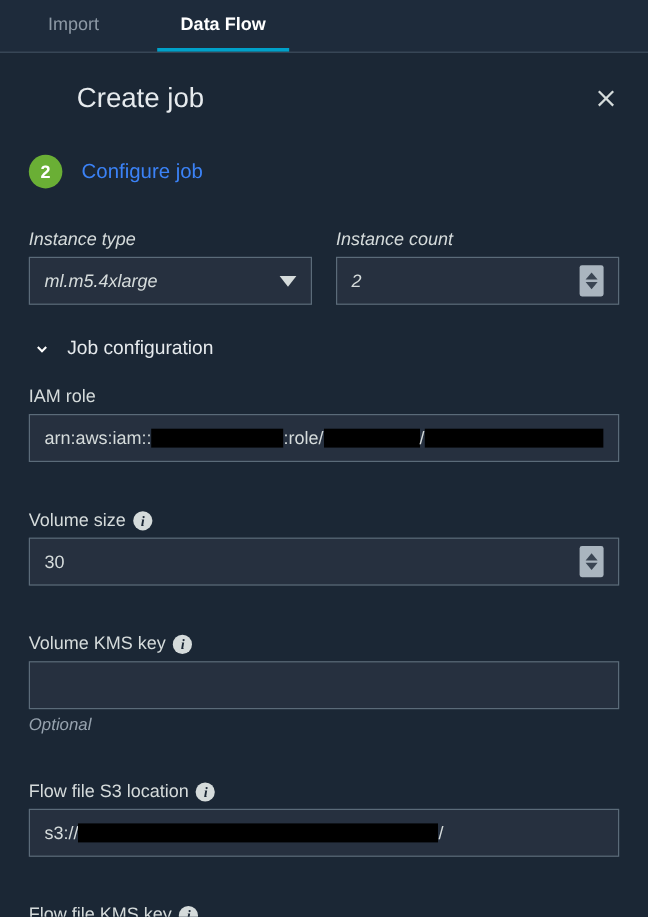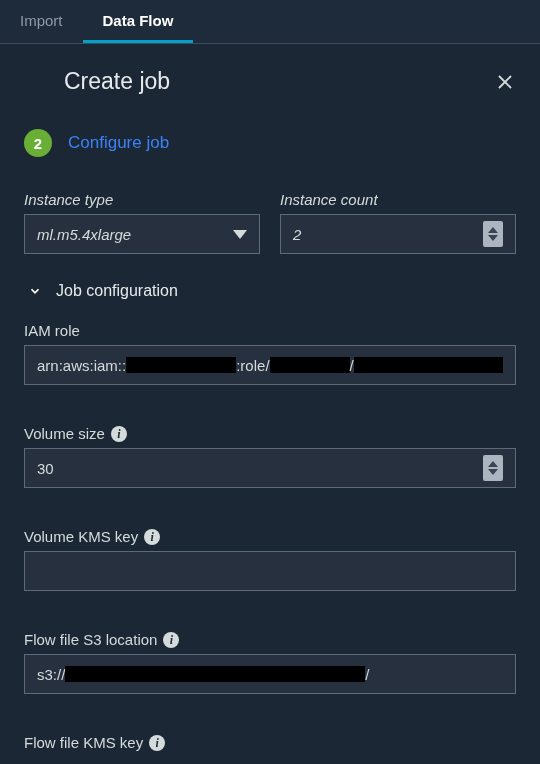--- a/index.html
+++ b/index.html
@@ -7,21 +7,23 @@
   body {
     background: #1b2735;
     font-family: "Amazon Ember", "Helvetica Neue", Arial, sans-serif;
     color: #d5dbdb;
     overflow: hidden;
   }
   .tabs {
     display: flex;
     height: 44px;
     border-bottom: 1px solid #3f4e5e;
+    padding-left: 20px;
     background: #1e2b3b;
+    gap: 28px;
   }
   .tab {
     padding: 0 20px;
     display: flex;
     align-items: center;
     font-size: 15px;
     color: #8d99a5;
     cursor: pointer;
     border-bottom: 3px solid transparent;
     position: relative;
@@ -210,20 +212,21 @@
   </div>
 
   <div class="group">
     <div class="field-label label-plain">
       <span>Volume KMS key</span>
       <span class="info-icon">i</span>
     </div>
     <div class="control">
       <input type="text" value="" style="">
     </div>
+    <div class="helper">Optional</div>
   </div>
 
   <div class="group">
     <div class="field-label label-plain">
       <span>Flow file S3 location</span>
       <span class="info-icon">i</span>
     </div>
     <div class="control" style="padding:16px 12px;">
       <span style="white-space:nowrap; display:flex; align-items:center; width:100%; overflow:hidden;">
         <span>s3://</span>

